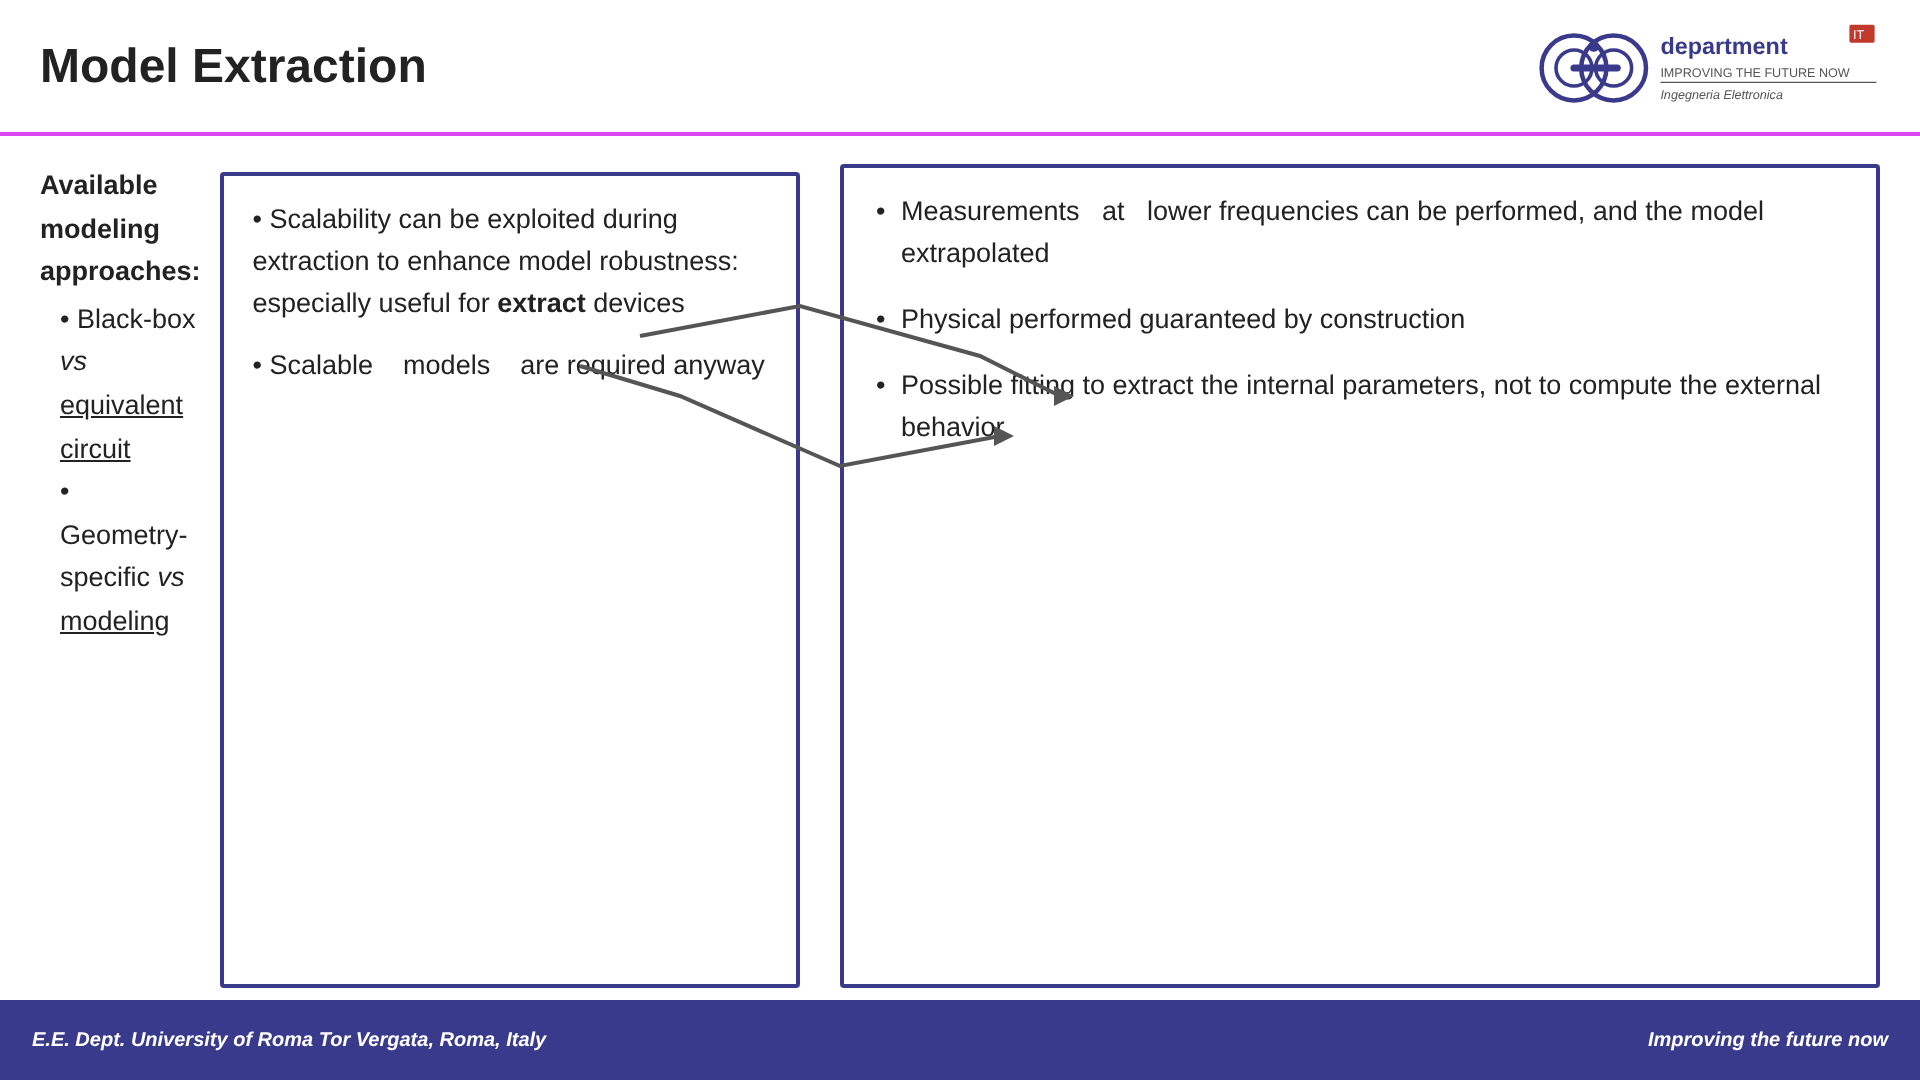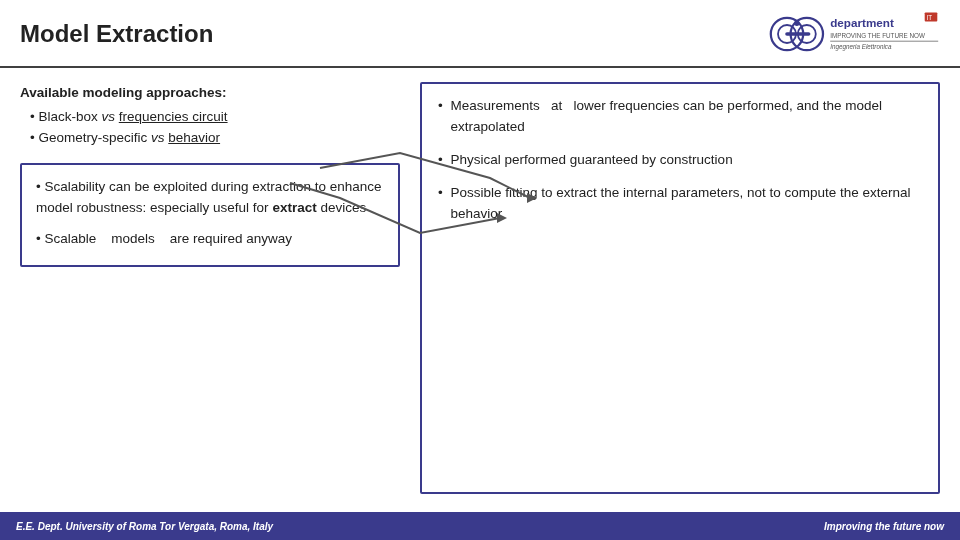--- a/index.html
+++ b/index.html
@@ -11,21 +11,21 @@
       background: #fff;
       overflow: hidden;
       position: relative;
     }
 
     .header {
       display: flex;
       align-items: center;
       justify-content: space-between;
       padding: 10px 20px 8px 20px;
-      border-bottom: 2px solid #404040;
+      border-bottom: 2px solid #d946ef;
     }
 
     .title {
       font-size: 24px;
       font-weight: bold;
       color: #222;
     }
 
     .logo-area {
       display: flex;
@@ -39,21 +39,21 @@
     .content {
       padding: 14px 20px 0 20px;
       display: flex;
       gap: 20px;
       height: calc(540px - 80px - 34px);
     }
 
     .left-panel {
       flex: 0 0 380px;
       display: flex;
-      flex-direction: column;
+      flex-direction: row;
       gap: 10px;
     }
 
     .approaches {
       font-size: 13.5px;
       color: #222;
       line-height: 1.6;
     }
 
     .approaches .heading {
@@ -117,21 +117,21 @@
     }
     .bullet-item .bullet {
       flex-shrink: 0;
     }
 
     .footer {
       position: absolute;
       bottom: 0;
       left: 0;
       right: 0;
-      height: 28px;
+      height: 40px;
       background: #3a3a8c;
       display: flex;
       align-items: center;
       justify-content: space-between;
       padding: 0 16px;
     }
 
     .footer-left {
       font-size: 10px;
       color: #fff;
@@ -186,24 +186,24 @@
 </div>
 
 <div class="content">
 
   <div class="left-panel">
 
     <div class="approaches">
       <div class="heading">Available modeling approaches:</div>
       <ul>
         <li>
-          Black-box <em>vs</em> <span class="underline">frequencies circuit</span>
+          Black-box <em>vs</em> <span class="underline">equivalent circuit</span>
         </li>
         <li>
-          Geometry-specific <em>vs</em> <span class="underline">behavior</span>
+          Geometry-specific <em>vs</em> <span class="underline">modeling</span>
         </li>
       </ul>
     </div>
 
     <div class="box-left">
       <p>
         <span class="bullet">• </span>Scalability can be exploited during extraction to enhance model robustness: especially useful for <strong>extract</strong> devices
       </p>
       <p>
         <span class="bullet">• </span>Scalable&nbsp;&nbsp;&nbsp;&nbsp;models&nbsp;&nbsp;&nbsp;&nbsp;are required anyway

